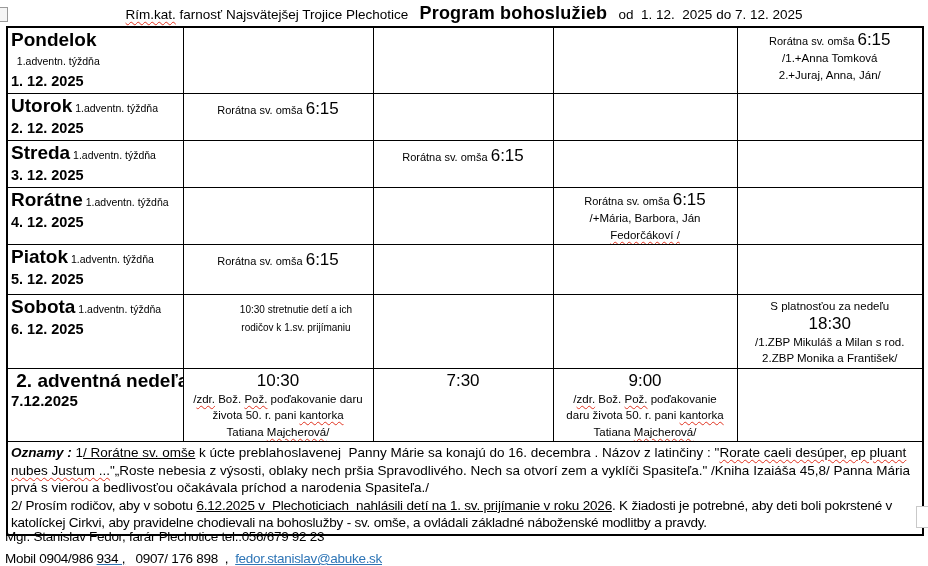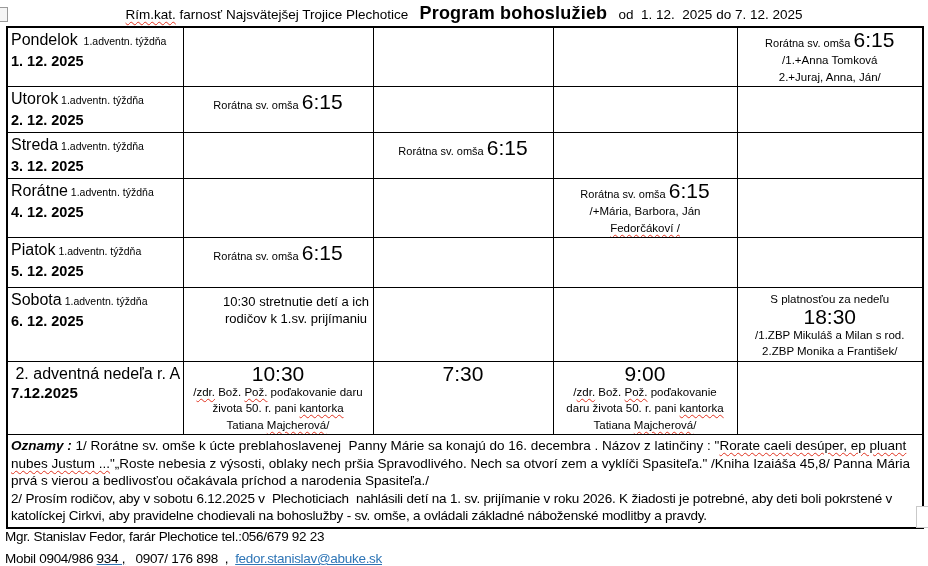--- a/index.html
+++ b/index.html
@@ -3,45 +3,45 @@
 <meta charset="utf-8">
 <style>
   html,body{margin:0;padding:0;background:#fff;}
   #page{position:relative;width:928px;height:566px;background:#fff;overflow:hidden;
         font-family:"Liberation Sans","DejaVu Sans",sans-serif;color:#000;}
   .rich span{white-space:pre-wrap;}
 
   
   .sq{text-decoration:underline;text-decoration-style:wavy;text-decoration-color:var(--squiggle);
       text-decoration-thickness:1px;text-underline-offset:2px;}
-  .ul{}
+  .ul{text-decoration:underline;}
   .ulb{text-decoration:underline;text-decoration-color:var(--link);}
   .bi{font-weight:bold;font-style:italic;}
   .link{color:var(--link);text-decoration:underline;cursor:pointer;}
 
   
   .title{position:absolute;top:2px;left:0;width:100%;text-align:center;font-size:13.5px;line-height:22px;}
   .title .prog{font-weight:bold;font-size:18px;letter-spacing:.2px;text-align:right;}
   .title .daterange{font-size:13.5px;margin-top:35px;}
 
   
   table.sched{position:absolute;left:6px;top:26px;border-collapse:collapse;table-layout:fixed;
               width:916px;border:2px solid #000;}
   table.sched td,table.sched th{border:1px solid #000;vertical-align:top;padding:2px 3px;overflow:hidden;}
   th.colhead{font-weight:normal;font-size:14.5px;text-align:center;padding-top:4px;line-height:17px;}
   .arrow{display:block;color:var(--arrow);font-size:13px;line-height:12px;font-weight:bold;transform:scaleY(1.15);}
   td.daycell{text-align:left;padding-left:4px;line-height:19px;}
-  .day{font-weight:normal;font-size:16px;}
+  .day{font-weight:bold;font-size:19px;}
   .week{font-size:10.5px;margin-top:16px;}
   .date{font-weight:bold;font-size:14.5px;}
   td.slot{text-align:center;line-height:15px;}
   .pre{font-size:11px;}
-  .time{font-size:21px;line-height:19px;}
+  .time{font-size:17px;line-height:19px;}
   .sm{font-size:11.5px;line-height:14.5px;}
-  .md{font-size:13px;line-height:15.5px;margin-left:36px;}
+  .md{font-size:10px;line-height:15.5px;margin-left:36px;}
   td.slot.padtop{padding-top:5px;}
 
   
   td.oznamy{border-top:2px solid #000;text-align:left;font-size:13.5px;line-height:17.5px;padding:2px 5px;}
   .p2{letter-spacing:-0.2px;display:block;margin-top:0;}
 
   
   .contact{position:absolute;left:5px;top:526px;font-size:13.5px;letter-spacing:-0.3px;line-height:22px;}
 
   

